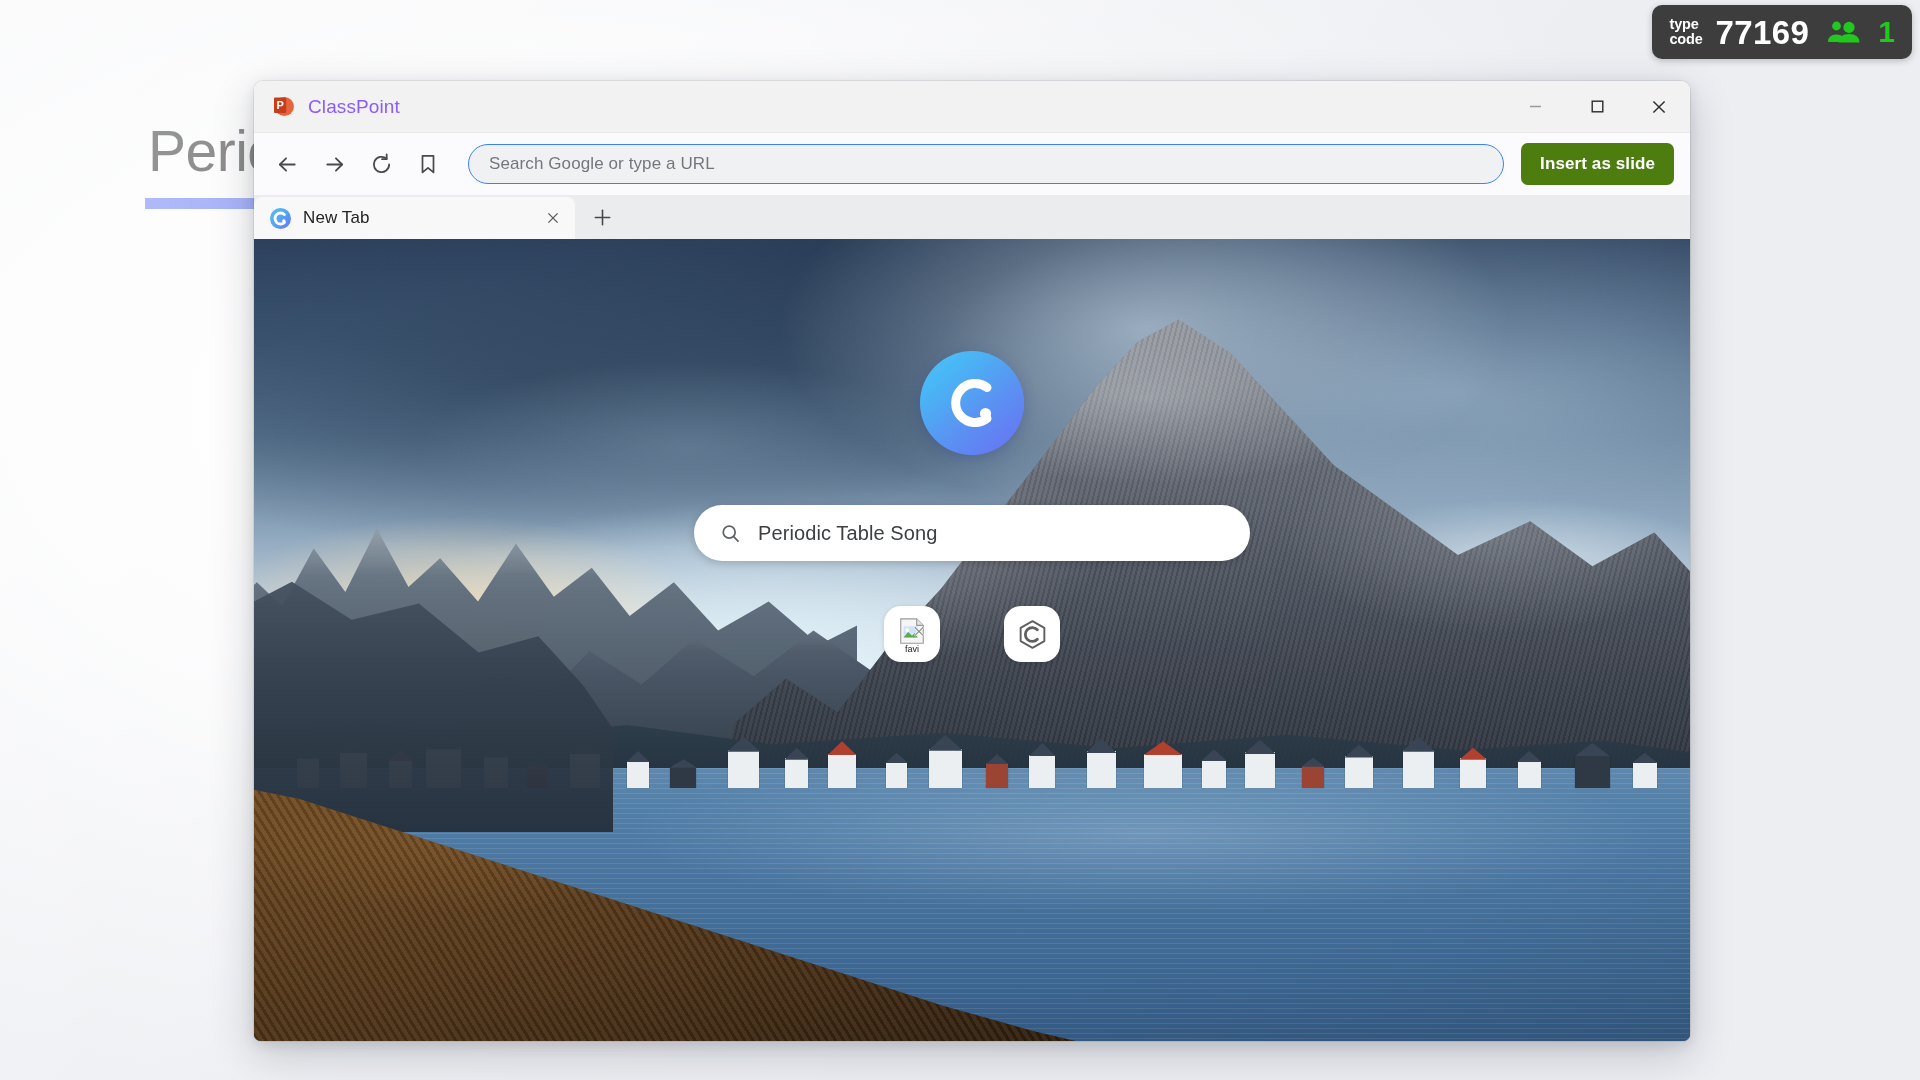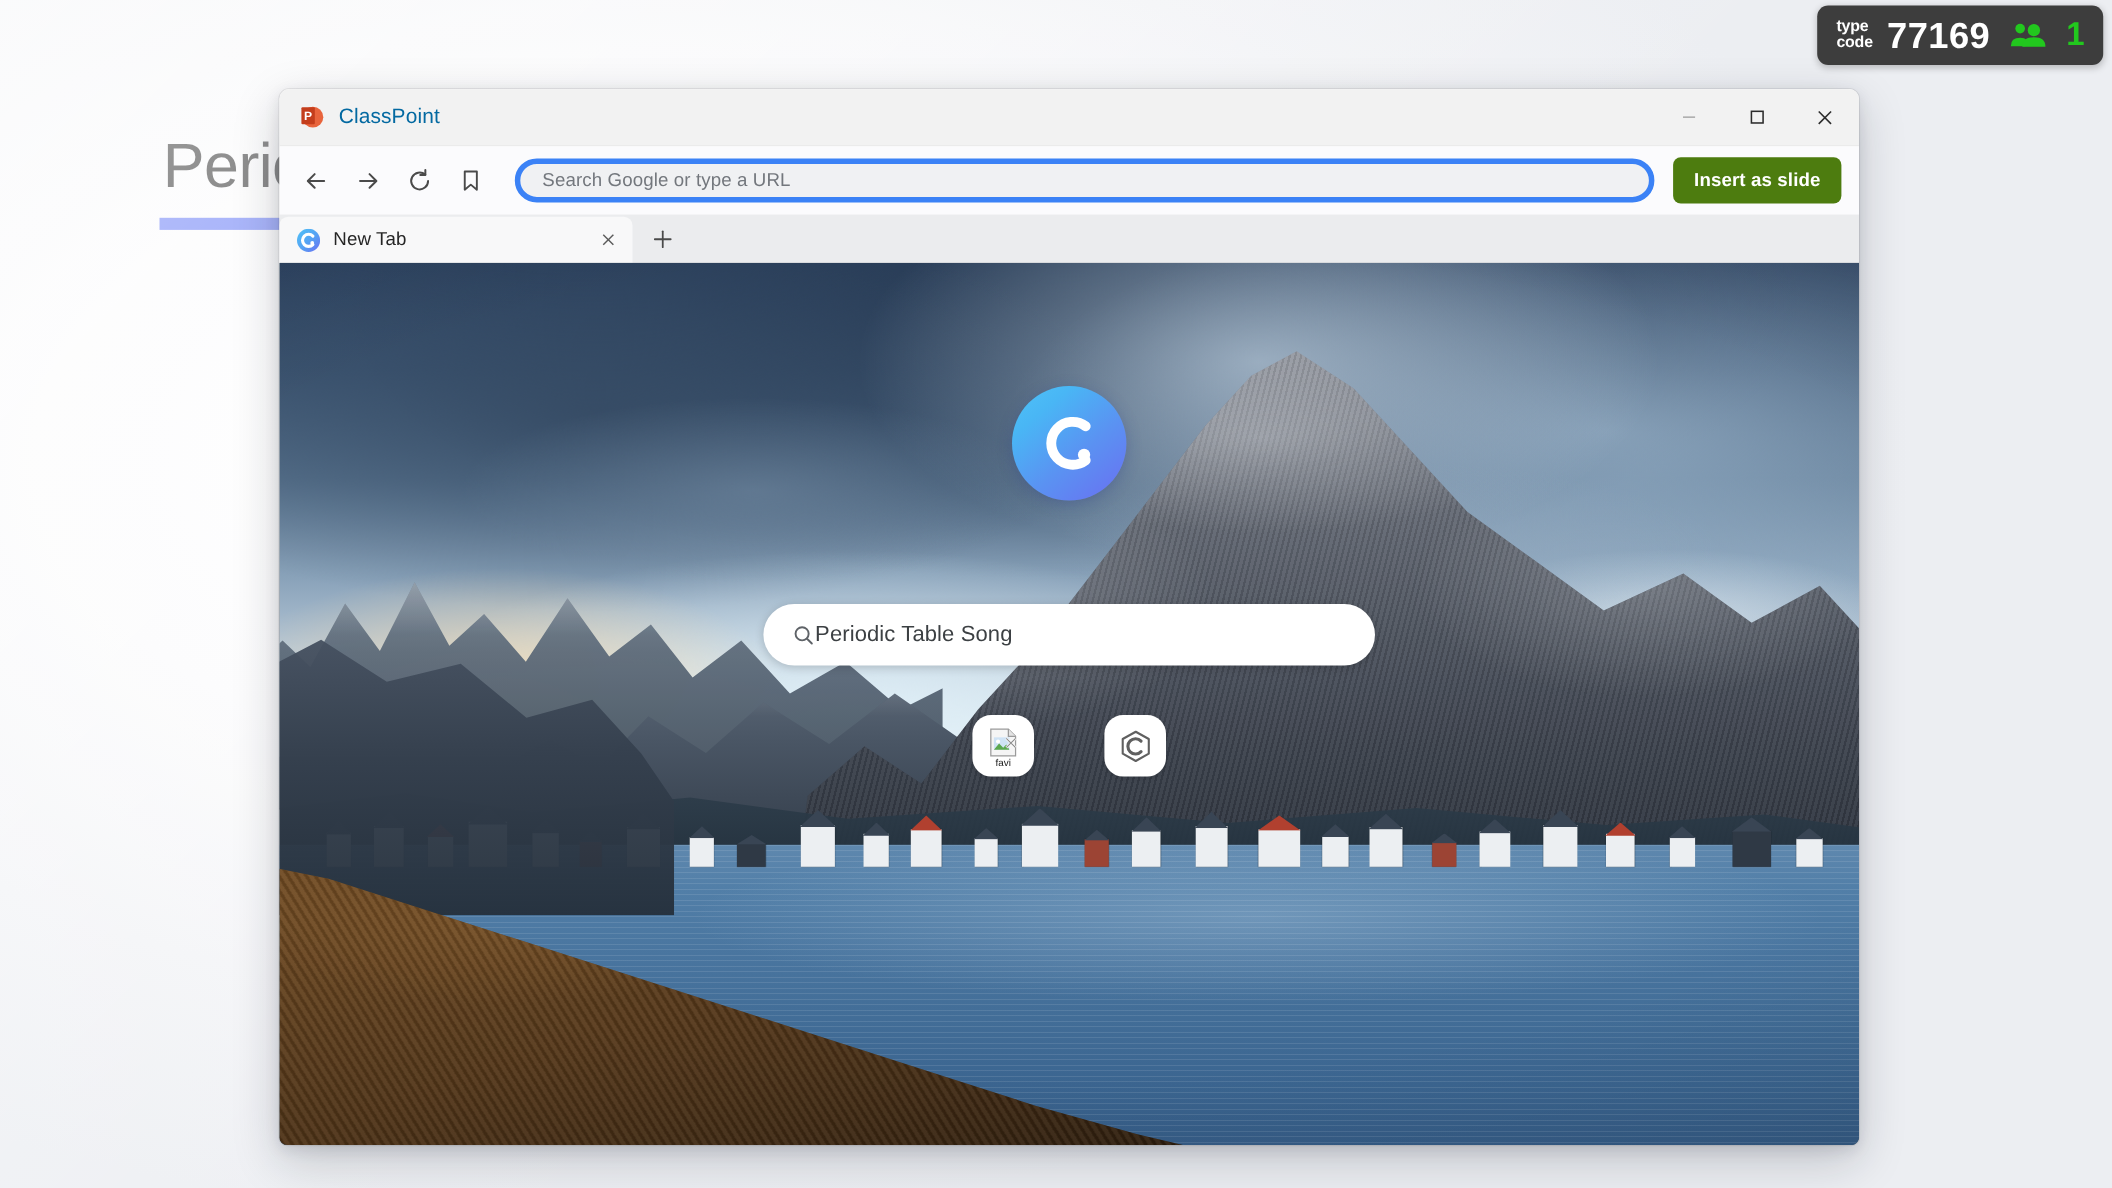--- a/index.html
+++ b/index.html
@@ -134,21 +134,21 @@
     min-width: 0;
   }
   .ppt-icon {
     width: 25px;
     height: 25px;
     flex: 0 0 auto;
     position: relative;
   }
   .app-title {
     font-size: 19px;
-    color: #0369a1;
+    color: #8b5cf6;
     font-weight: 400;
     letter-spacing: 0.1px;
     white-space: nowrap;
   }
   .wincontrols {
     display: flex;
     align-items: stretch;
     height: 100%;
     flex: 0 0 auto;
   }
@@ -180,21 +180,21 @@
     cursor: pointer;
     flex: 0 0 auto;
   }
   .nav-btn.spaced { margin-left: 7px; }
 
   .omnibox {
     flex: 1 1 auto;
     height: 40px;
     margin: 0 15px 0 19px;
     background: #f0f1f3;
-    border: 5px solid #3b82f6;
+    border: 1px solid #3b82f6;
     border-radius: 21px;
     display: flex;
     align-items: center;
     padding: 0 20px;
     cursor: text;
     min-width: 0;
   }
   .omnibox-placeholder {
     font-size: 17px;
     color: #73777d;
@@ -477,28 +477,29 @@
     border-radius: 50%;
     background: linear-gradient(140deg, #4fc3f7 0%, #49b6f5 24%, #5a93f2 58%, #6a6ef2 100%);
     display: flex;
     align-items: center;
     justify-content: center;
     box-shadow: 0 3px 14px rgba(40,60,140,0.30);
     flex: 0 0 auto;
   }
 
   .ntp-search {
-    margin-top: 94px;
+    margin-top: 50px;
     width: 556px;
     height: 56px;
     background: #ffffff;
     border-radius: 30px;
     display: flex;
     align-items: center;
     padding: 0 26px;
+    gap: 17px;
     box-shadow: 0 2px 9px rgba(0,0,0,0.18);
     cursor: text;
     flex: 0 0 auto;
   }
   .ntp-search-text {
     font-size: 20px;
     color: #3c4043;
     letter-spacing: 0.1px;
     white-space: nowrap;
     overflow: hidden;

